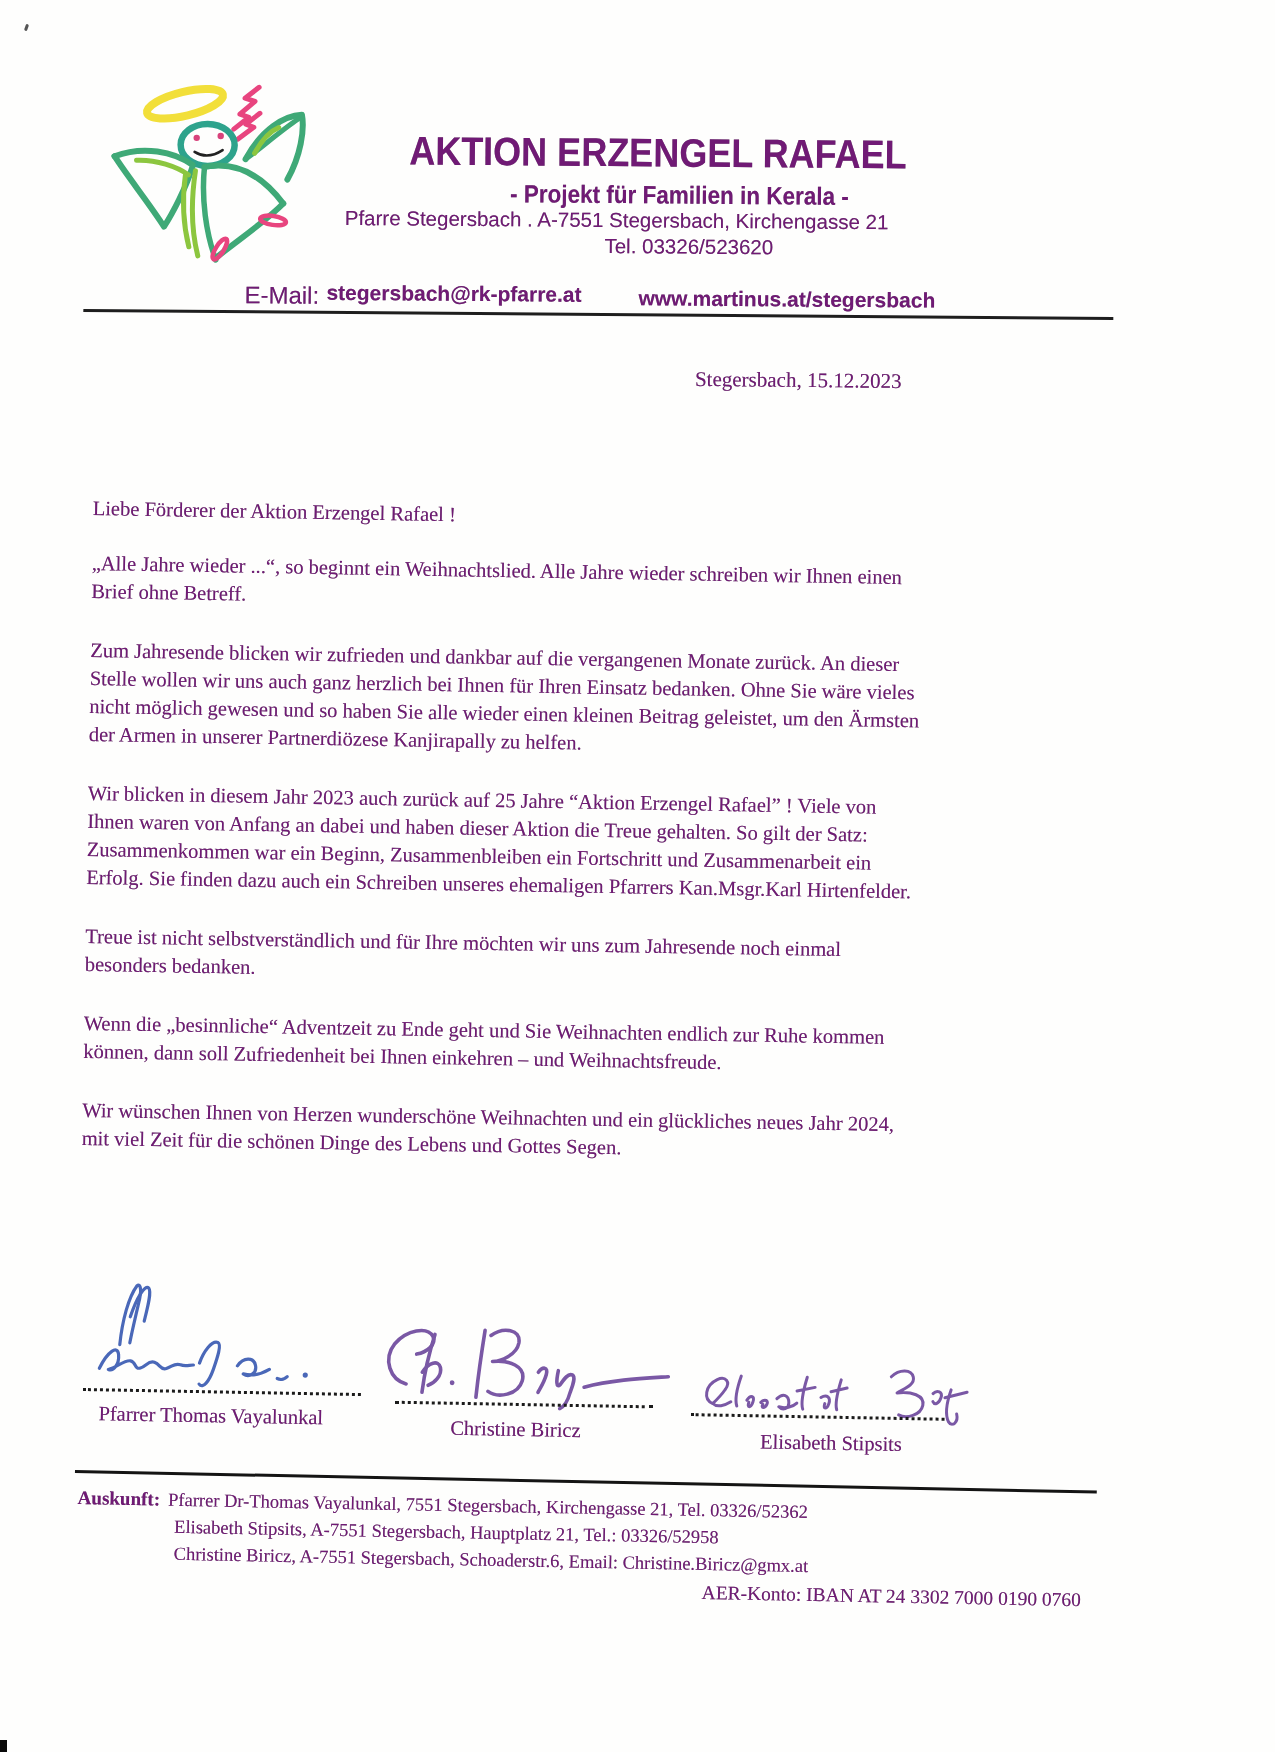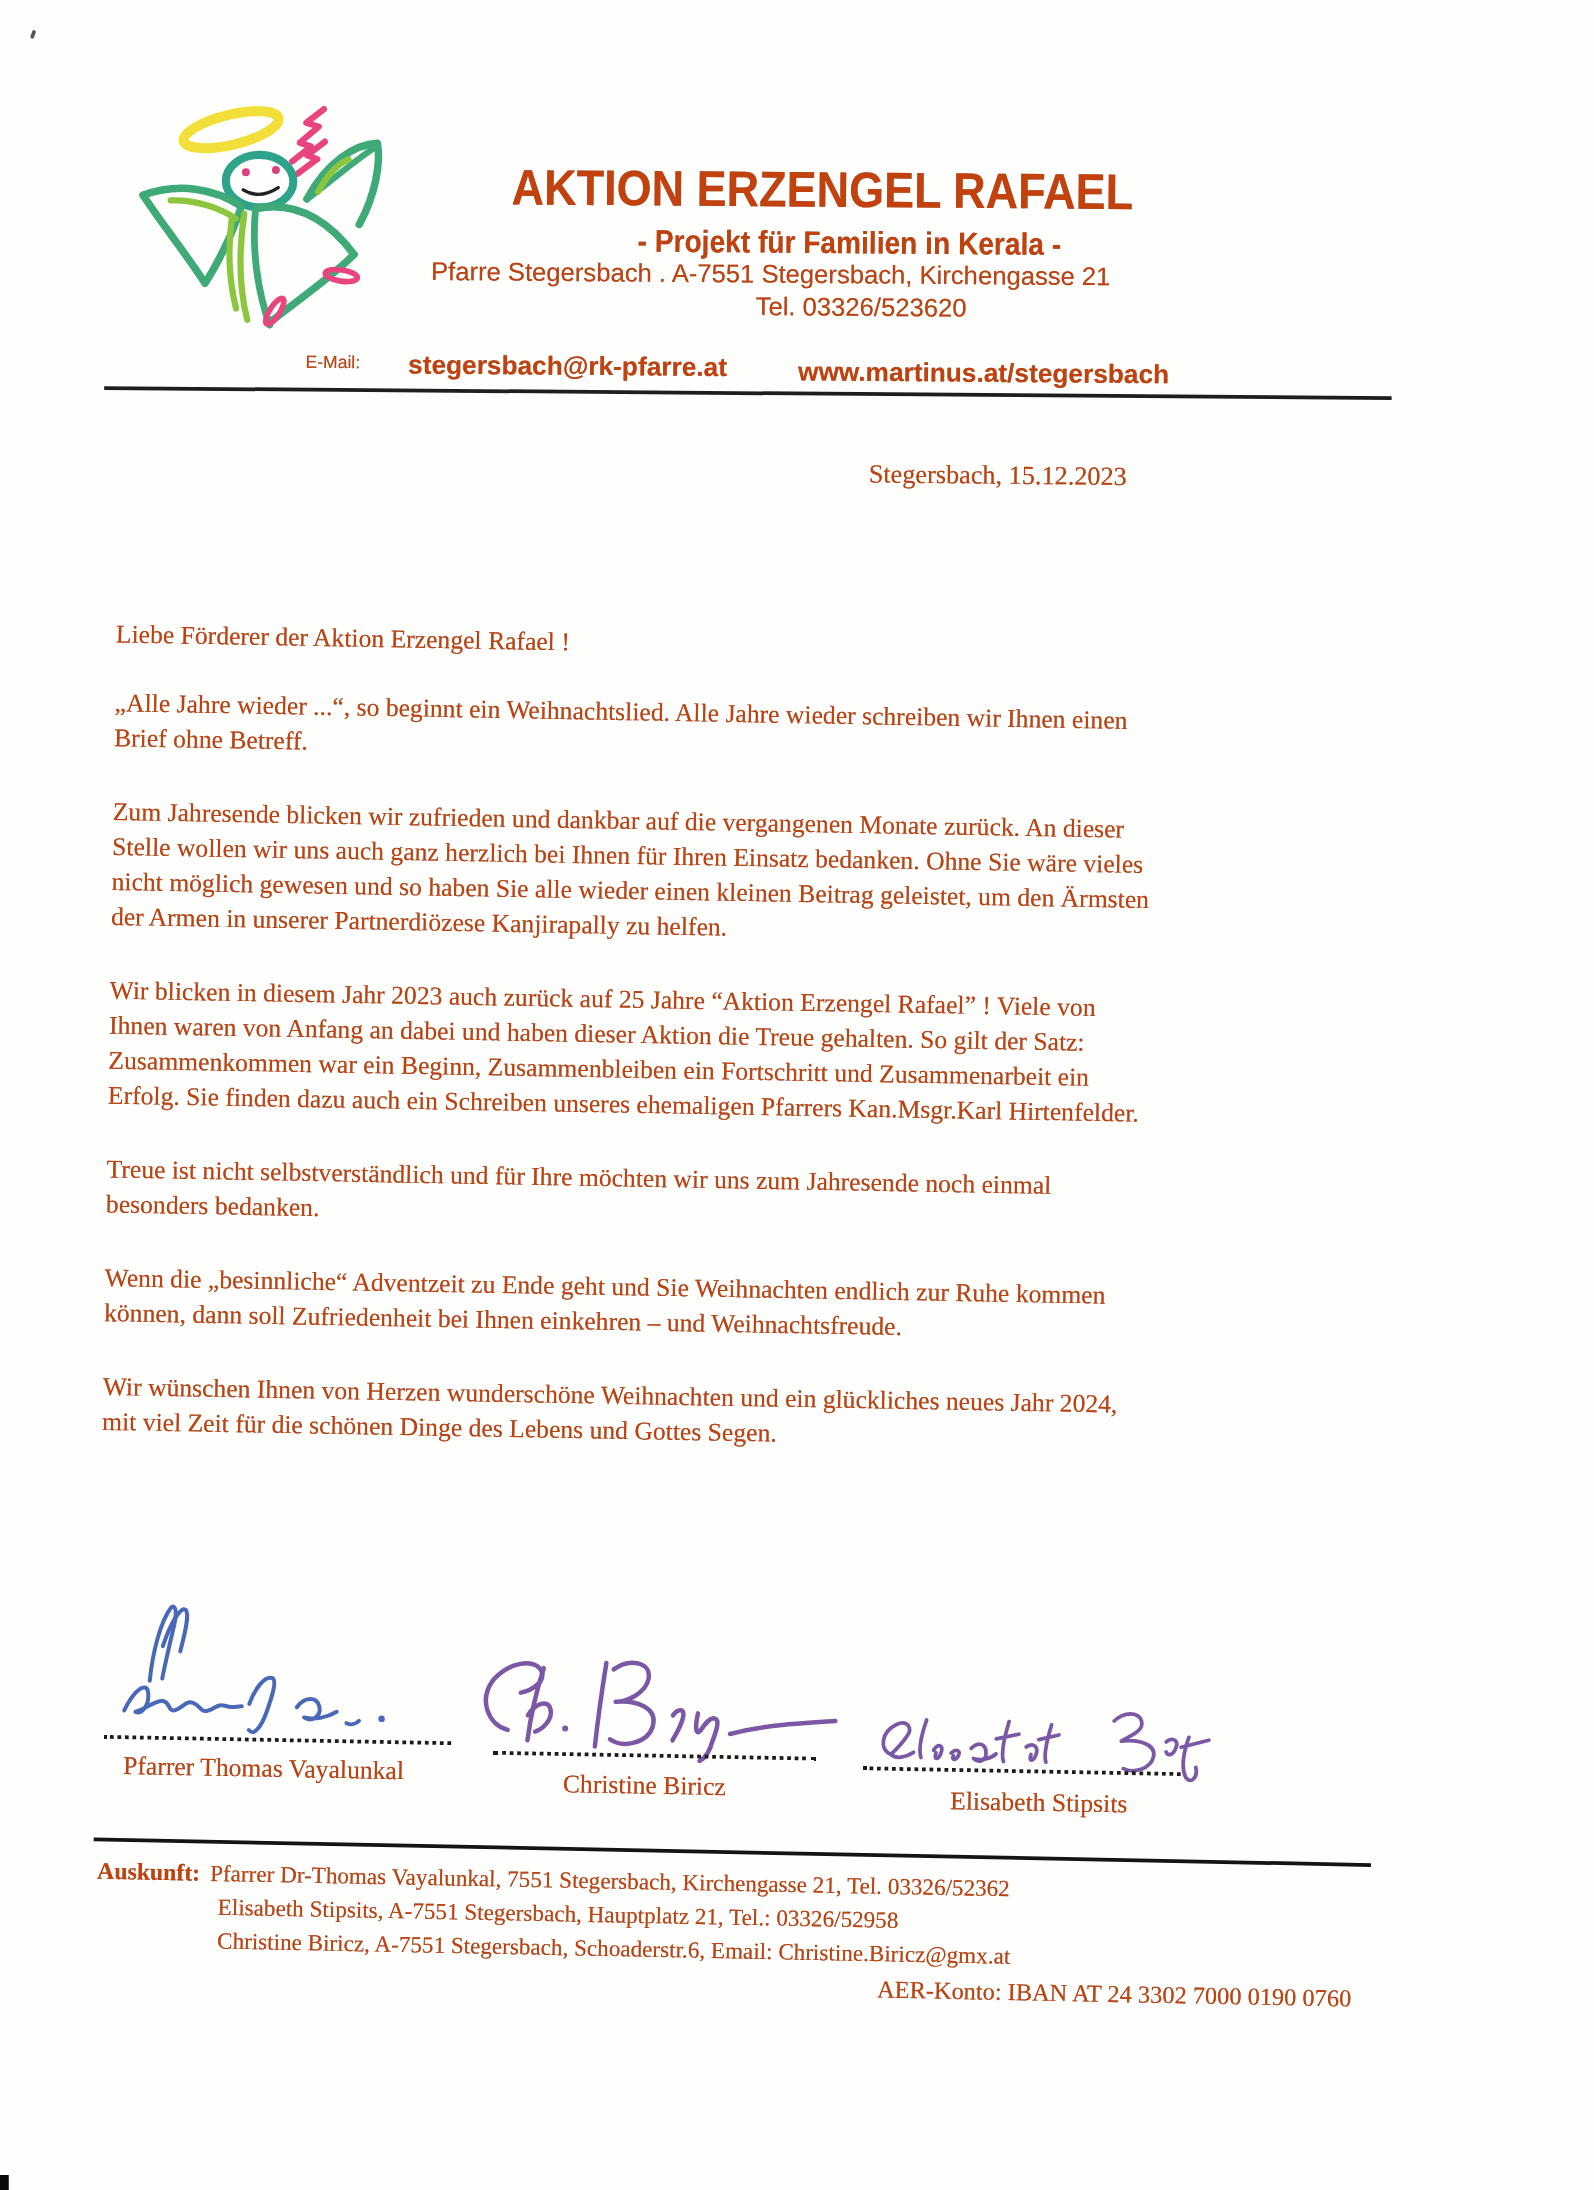--- a/index.html
+++ b/index.html
@@ -1,35 +1,35 @@
 <!DOCTYPE html>
 <html><head>
 <meta charset="utf-8">
 <style>
   html,body{margin:0;padding:0;background:#e8e8e8;}
   .sheet{
     position:relative;width:1275px;height:1752px;margin:0 auto;
     background:#fefefd;overflow:hidden;
-    font-family:"Liberation Serif", serif;color:#c2410c;
+    font-family:"Liberation Serif", serif;color:#701a75;
     text-shadow:0 0 .5px rgba(20,20,20,.45);
   }
   .abs{position:absolute;}
   
   .header{position:absolute;left:0;top:0;width:1275px;height:330px;
     transform:rotate(.45deg);transform-origin:90px 100px;
     font-family:"Liberation Sans", sans-serif;}
   .org-title{left:380px;top:126px;width:556px;text-align:center;
     font-size:40px;font-weight:bold;letter-spacing:0;}
   .org-title>span{display:inline-block;transform:scaleX(.9);white-space:nowrap;}
   .org-subtitle{left:480px;top:176px;width:400px;text-align:center;
     font-size:25px;font-weight:bold;}
   .org-subtitle>span{display:inline-block;transform:scaleX(.9);white-space:nowrap;}
   .org-address{left:320px;top:204px;width:595px;text-align:center;font-size:20.5px;}
   .org-phone{left:480px;top:230px;width:420px;text-align:center;font-size:20.5px;}
-  .email-label{left:246px;top:280px;font-size:14px;}
+  .email-label{left:246px;top:280px;font-size:24px;}
   .email-address{left:328px;top:279px;font-size:21px;font-weight:bold;}
   .website-url{left:640px;top:282px;font-size:21px;font-weight:bold;}
   .header-rule{left:85px;top:309px;width:1030px;border-top:3px solid #1e1e1e;}
   
   .dateline{left:695px;top:368px;font-size:21px;transform:rotate(.6deg);}
   .body-block{
     position:absolute;left:93px;top:494px;width:1040px;
     transform:rotate(1deg);transform-origin:0 0;
     font-size:20.5px;line-height:28px;
   }

